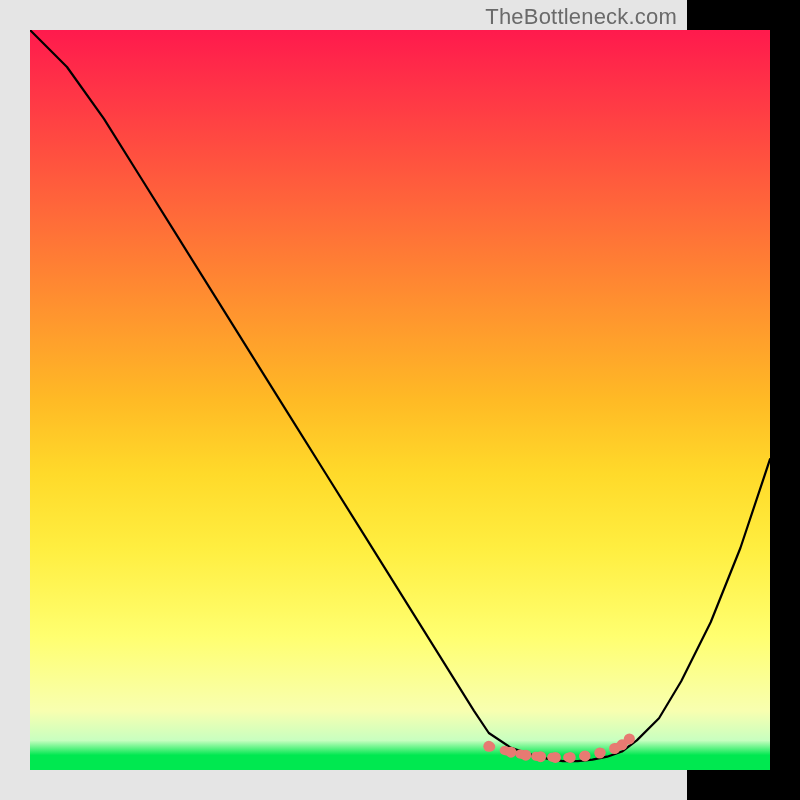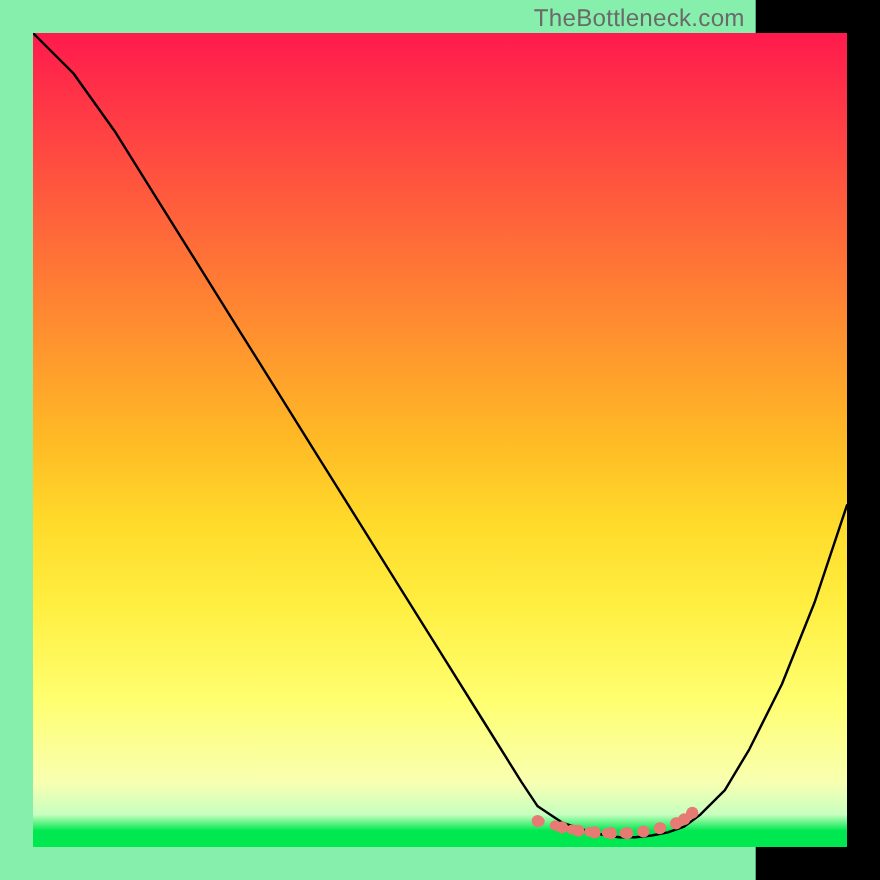--- a/index.html
+++ b/index.html
@@ -10,21 +10,21 @@
     background: #000;
     overflow: hidden;
     font-family: Arial, Helvetica, sans-serif;
   }
   .frame {
     position: absolute;
     left: 0;
     top: 0;
     width: 687px;
     height: 800px;
-    background: #86efac;
+    background: #e5e5e5;
   }
   .plot {
     position: absolute;
     left: 30px;
     top: 30px;
     width: 740px;
     height: 740px;
     overflow: hidden;
   }
   .gradient {

